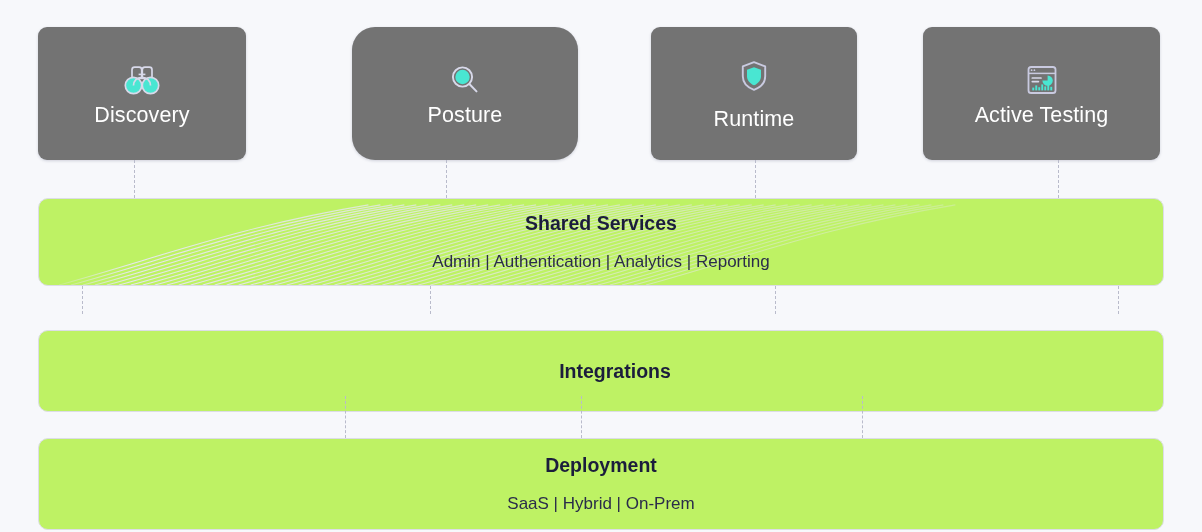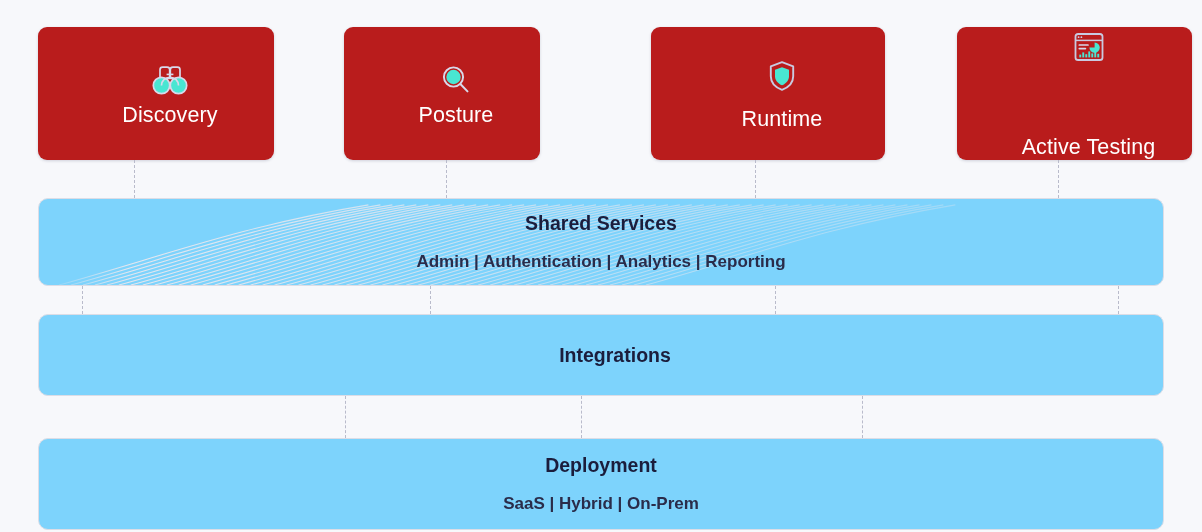--- a/index.html
+++ b/index.html
@@ -18,86 +18,85 @@
     position: relative;
     width: 1202px;
     height: 532px;
   }
 
   
   .pillar-card {
     position: absolute;
     top: 27px;
     height: 133px;
-    background: #b91c1c;
+    background: #737373;
     border-radius: 9px;
     box-shadow: 0 1px 3px rgba(30,32,70,0.18);
     display: flex;
     flex-direction: column;
     align-items: center;
     justify-content: center;
-    padding-left: 28px;
   }
   .pillar-icon {
     height: 40px;
     display: flex;
     align-items: center;
     justify-content: center;
     margin-bottom: 4px;
   }
   .pillar-label {
     color: #ffffff;
     font-size: 21.5px;
     font-weight: 400;
     letter-spacing: .1px;
     line-height: 1.1;
   }
 
   
   #card-discovery      { left: 38px;  width: 208px; }
-  #card-posture        { left: 344px; width: 168px; }
+  #card-posture        { left: 352px; width: 226px; border-radius: 23px; }
   #card-runtime        { left: 651px; width: 206px; gap: 8px; }
-  #card-active-testing { left: 957px; width: 207px; justify-content: space-between; }
+  #card-active-testing { left: 923px; width: 237px; }
 
   
   .band {
     position: absolute;
     left: 38px;
     width: 1126px;
-    background: #7dd3fc;
+    background: #bef264;
     border: 1px solid #dcdde6;
     border-radius: 10px;
     box-sizing: border-box;
     display: flex;
     flex-direction: column;
     align-items: center;
     justify-content: center;
     overflow: hidden;
   }
   .band-title {
     color: #1b1d3c;
     font-size: 19.5px;
     font-weight: bold;
     line-height: 1.25;
     position: relative;
     z-index: 2;
   }
   .band-sub {
     color: #2a2c4a;
     font-size: 17px;
-    font-weight: 700;
+    font-weight: 400;
     line-height: 1.3;
     margin-top: 16px;
     white-space: pre;
     position: relative;
     z-index: 2;
   }
 
   #band-shared      { top: 198px; height: 88px; }
-  #band-integrations{ top: 314px; height: 82px; padding-left: 28px; }
+  #band-integrations{ top: 330px; height: 82px; padding-left: 28px; }
   #band-deployment  { top: 438px; height: 92px; }
 
   
   .band-texture {
     position: absolute;
     left: 0;
     top: 0;
     width: 100%;
     height: 100%;
     z-index: 1;

